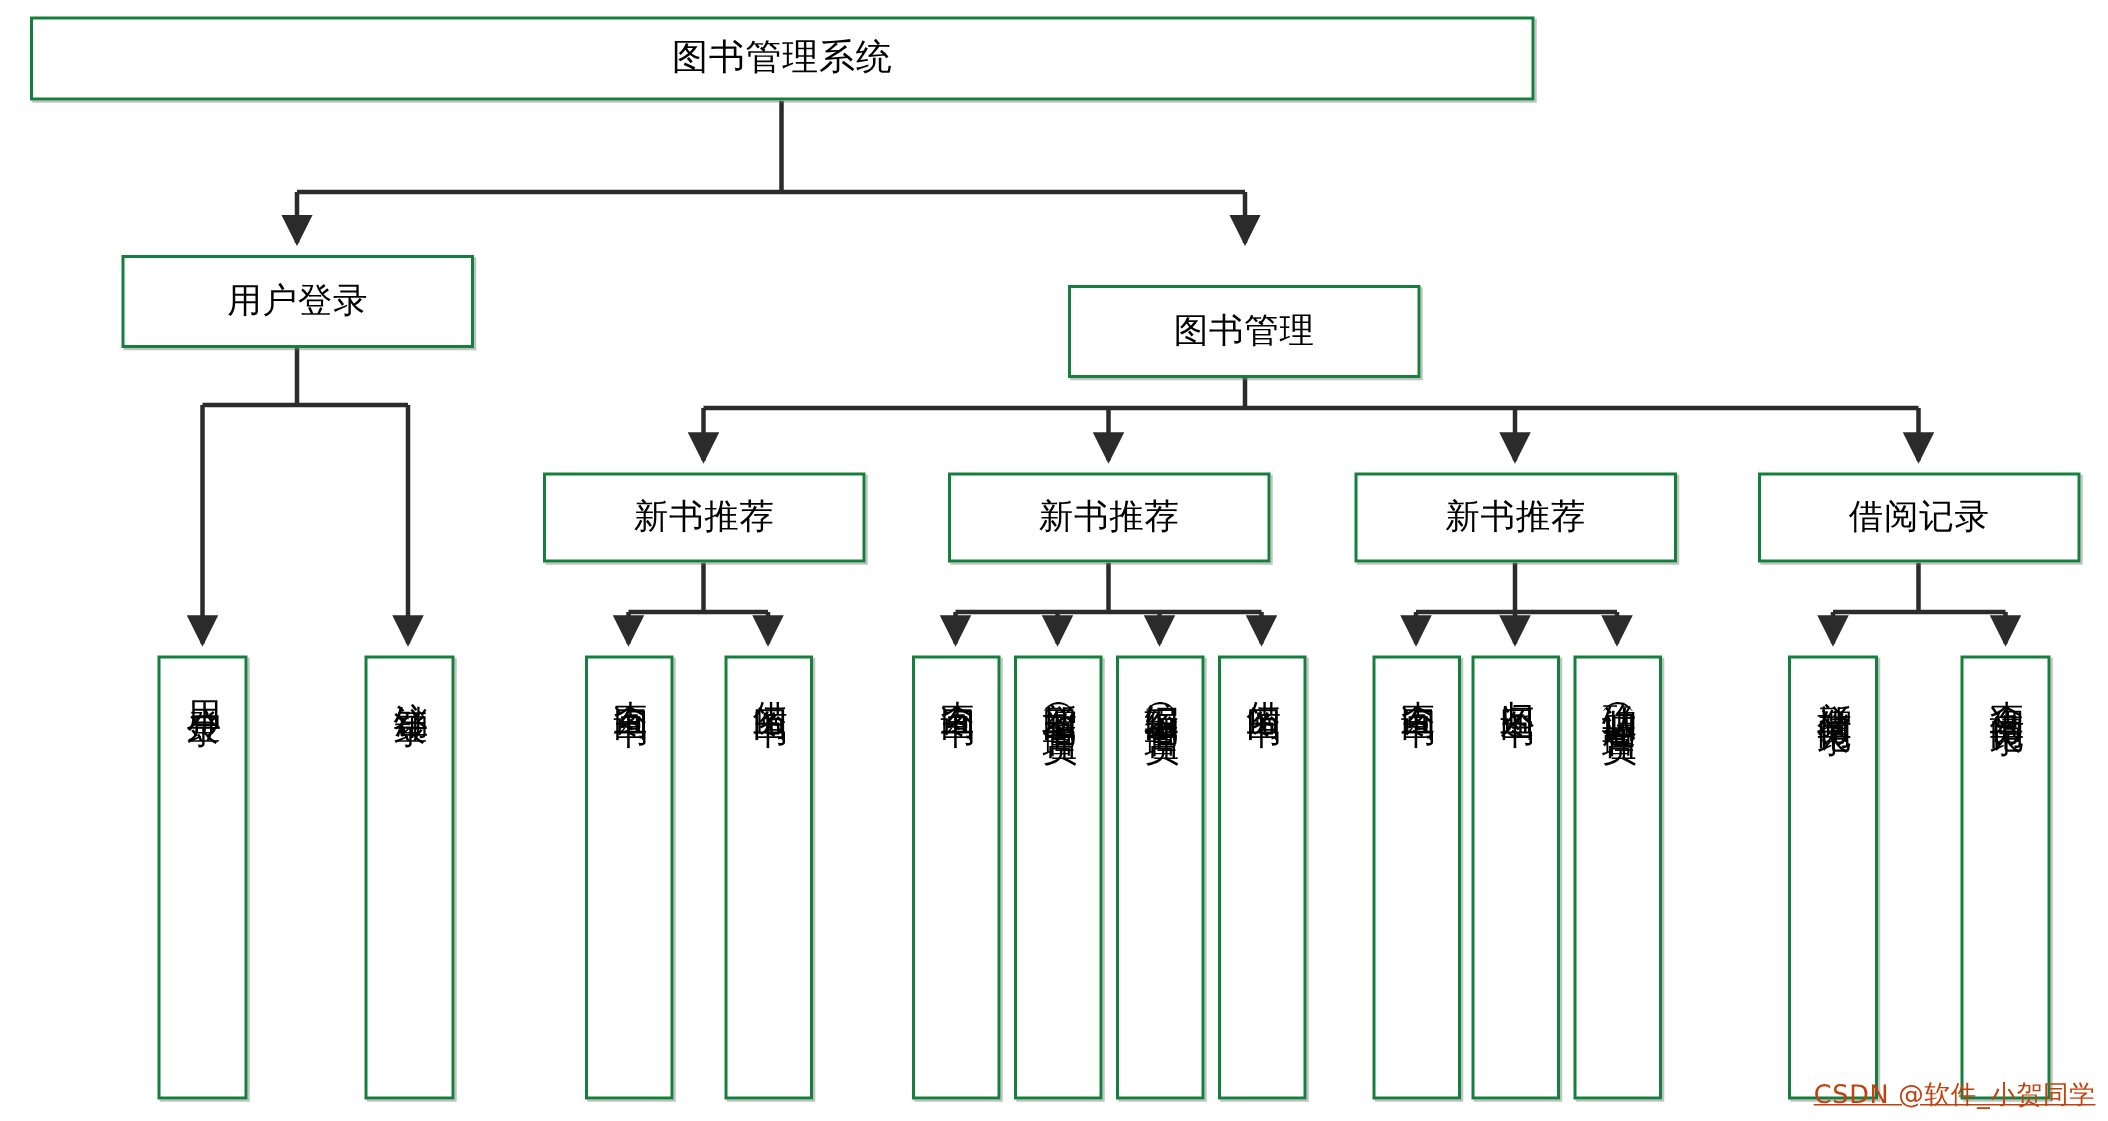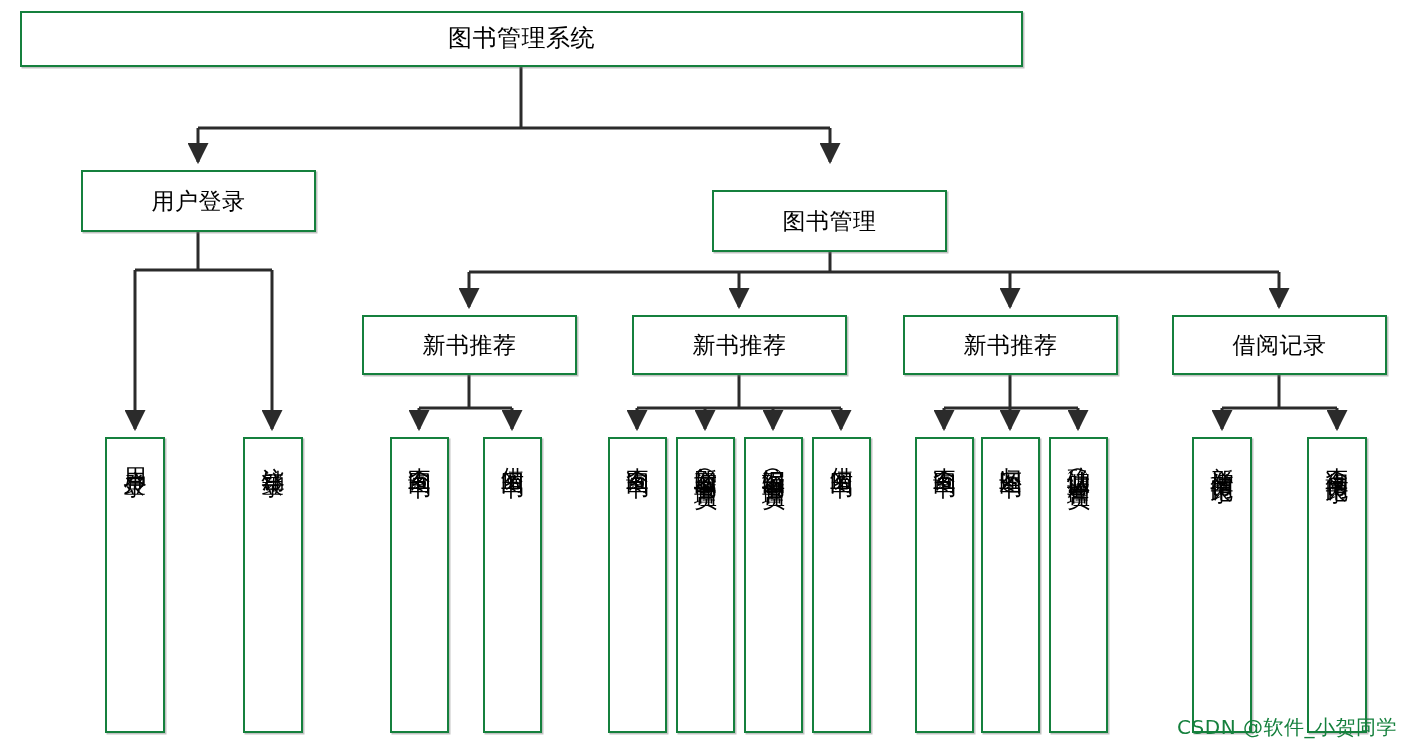--- a/index.html
+++ b/index.html
@@ -61,24 +61,25 @@
     font-size: 23px;
     line-height: 1.0;
     letter-spacing: 3px;
     white-space: nowrap;
     max-height: 100%;
   }
   .watermark {
     position: absolute;
     right: 8px;
     bottom: 6px;
-    font-size: 20px;
-    color: #15803d;
+    font-size: 17px;
+    color: #c2410c;
     white-space: nowrap;
     letter-spacing: 0.5px;
+    text-decoration: underline;
   }
 </style>
 </head>
 <body>
 
 <div id="canvas">
 
   <svg id="edges" viewBox="0 0 1405 747" width="1405" height="747" xmlns="http://www.w3.org/2000/svg">
     <defs>
       <marker id="arrow" viewBox="0 0 10 10" refX="9" refY="5" markerWidth="7" markerHeight="7" orient="auto-start-reverse">

